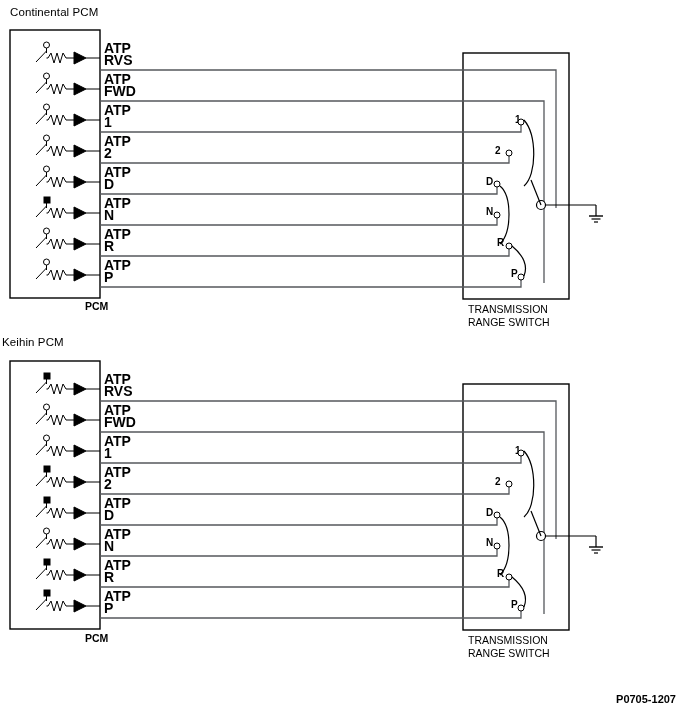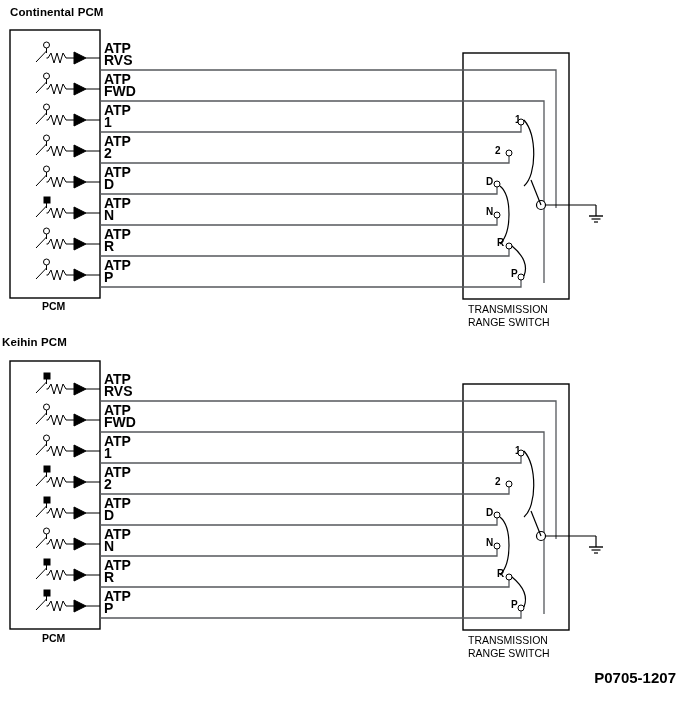--- a/index.html
+++ b/index.html
@@ -18,29 +18,30 @@
   .diagram-root {
     position: absolute;
     left: 0;
     top: 0;
     width: 688px;
     height: 714px;
   }
   .section-title {
     position: absolute;
     font-size: 11.5px;
-    font-weight: bold;
+    font-weight: normal;
     letter-spacing: 0.1px;
     white-space: nowrap;
   }
   .pcm-label {
     position: absolute;
     font-size: 10.5px;
     font-weight: bold;
     white-space: nowrap;
+    margin-left: 43px;
   }
   .trs-label {
     position: absolute;
     font-size: 10.5px;
     font-weight: normal;
     line-height: 13px;
     white-space: nowrap;
   }
   .pin-label {
     position: absolute;
@@ -50,24 +51,24 @@
     white-space: nowrap;
   }
   .sw-label {
     position: absolute;
     font-size: 10px;
     font-weight: bold;
     white-space: nowrap;
   }
   .doc-code {
     position: absolute;
-    font-size: 15px;
+    font-size: 11px;
     font-weight: bold;
     right: 12px;
-    bottom: 28px;
+    bottom: 9px;
     white-space: nowrap;
   }
   svg.layer {
     position: absolute;
     left: 0;
     top: 0;
     width: 688px;
     height: 714px;
     pointer-events: none;
   }

